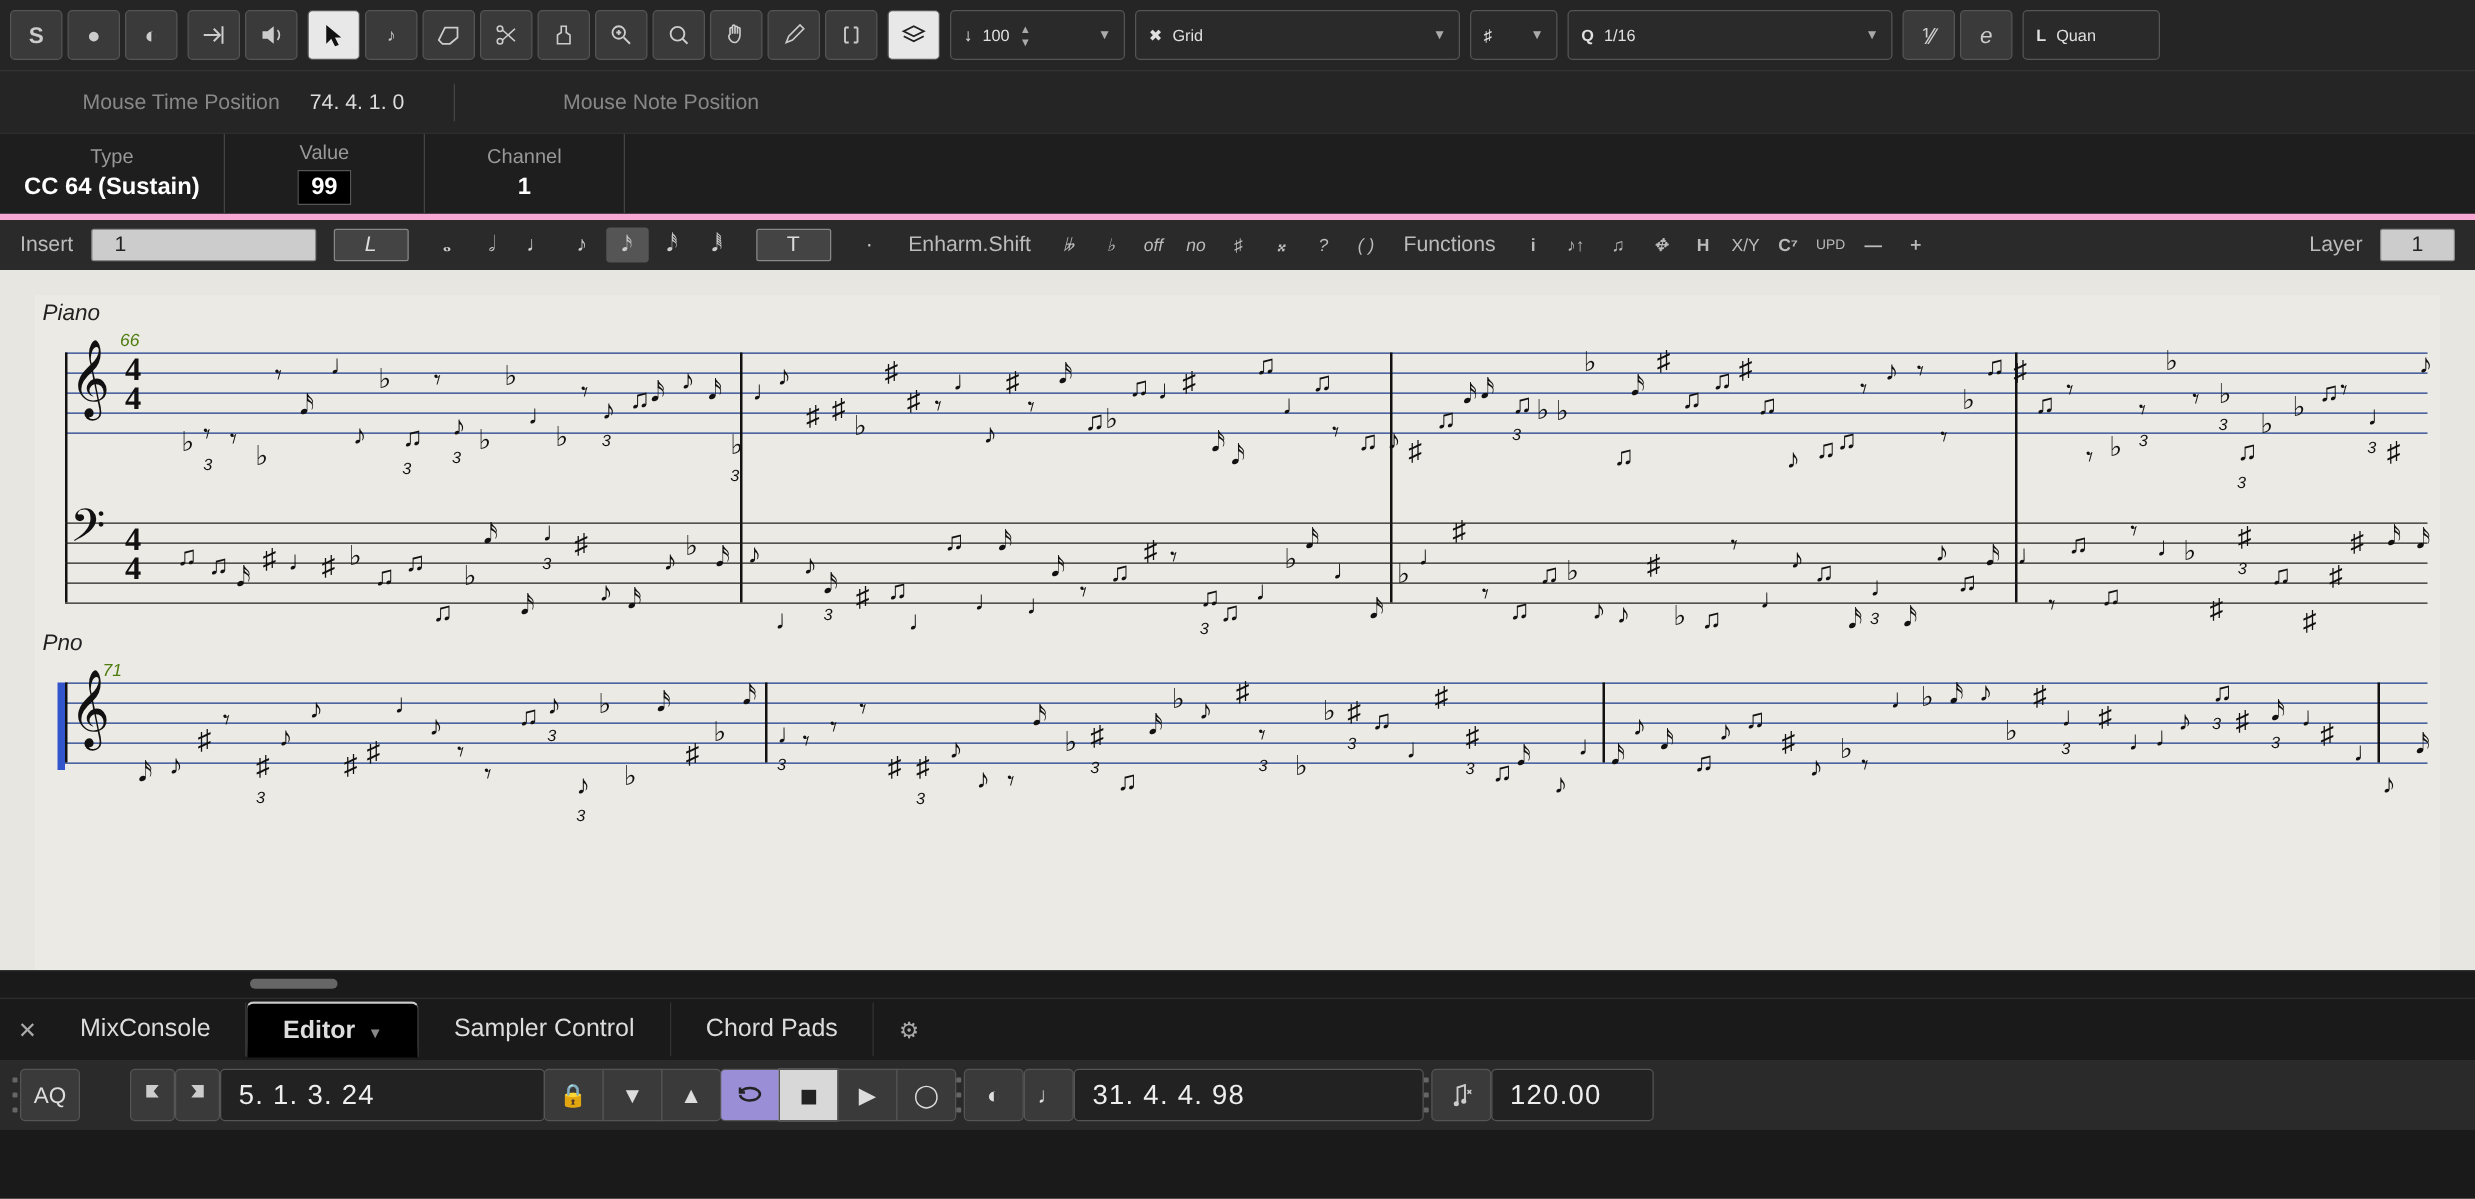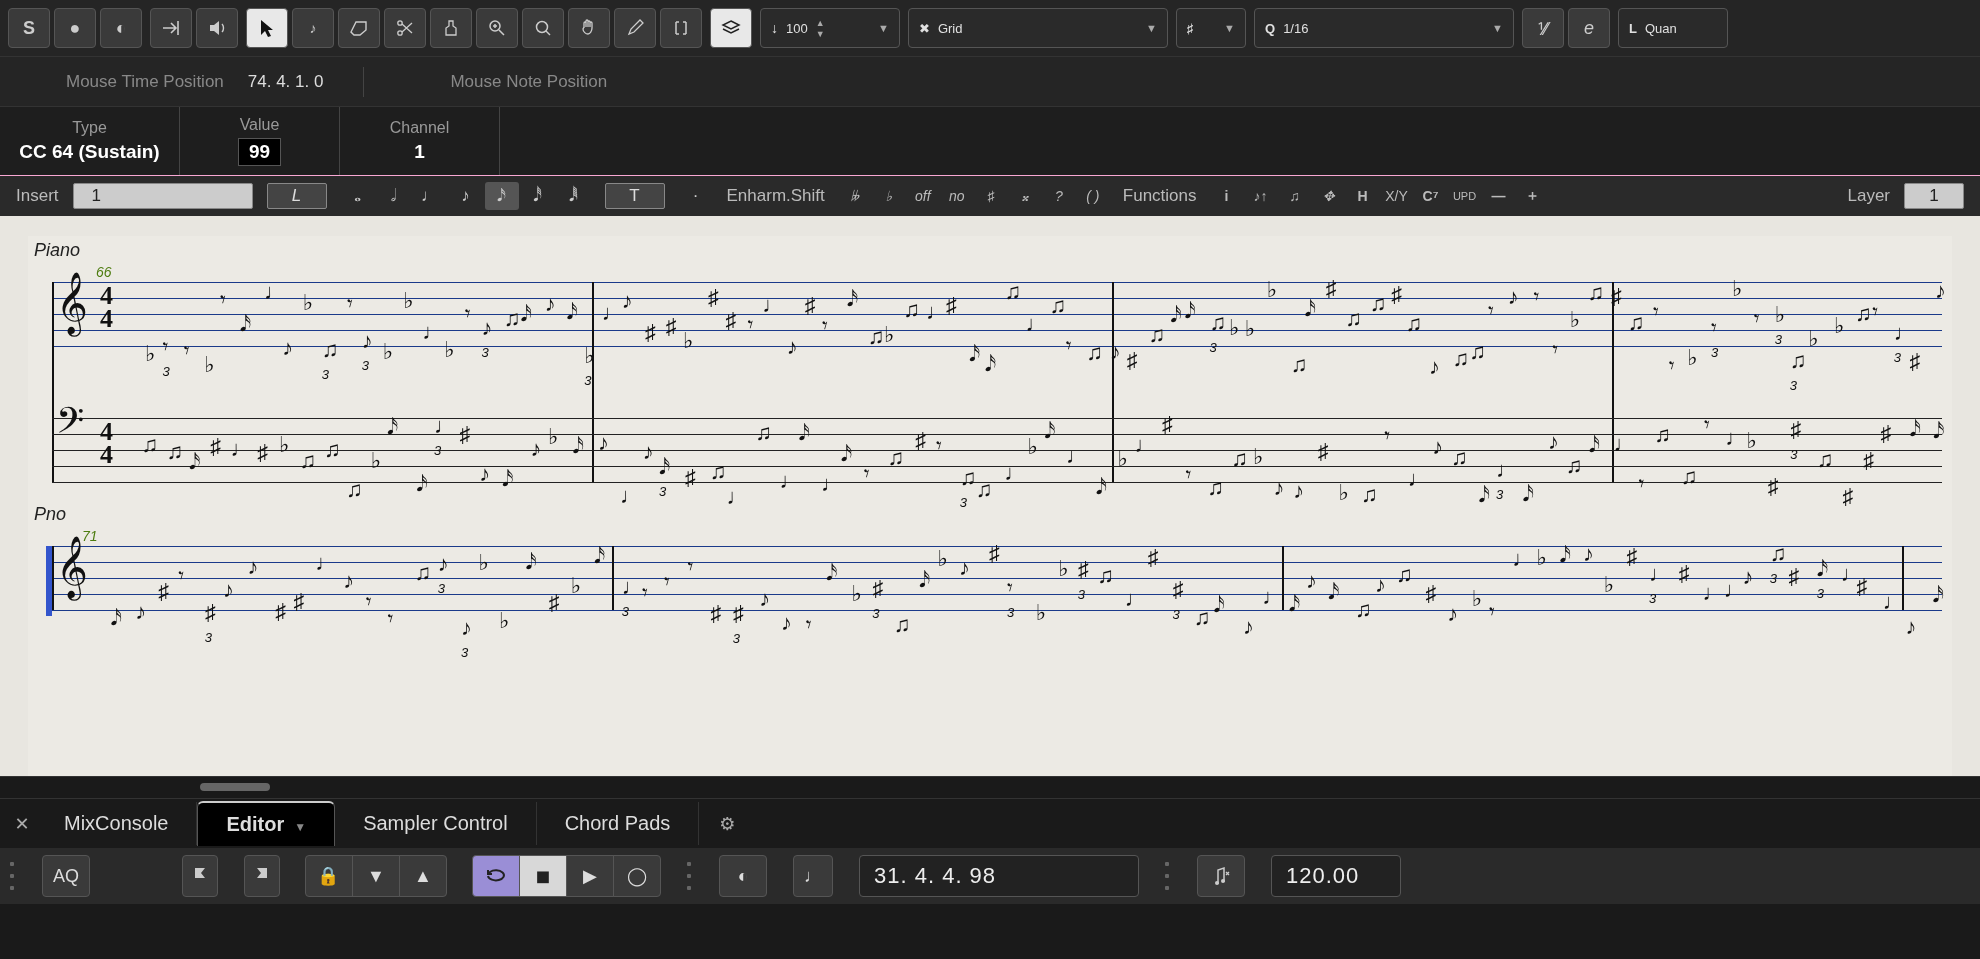--- a/index.html
+++ b/index.html
@@ -66,21 +66,21 @@
 .status-val { color:#ddd; font-weight:500;}
 .status-sep { width:1px; height:30px; background:#444; }
 .status-right { margin-left:auto; display:flex; gap:40px; align-items:center;}
 
 
 .field-row {
   height: 70px;
   background: #1e1e1e;
   display: flex;
   border-top:1px solid #333;
-  border-bottom:1px solid #f9a8d4;
+  border-bottom:5px solid #f9a8d4;
 }
 .field-cell {
   border-right: 1px solid #444;
   padding: 6px 14px;
   display:flex; flex-direction:column; justify-content:center;
   min-width: 180px;
 }
 .field-cell.narrow{min-width:160px;}
 .field-header { color:#999; font-size:16px; text-align:center; margin-bottom:4px;}
 .field-value { color:#fff; font-size:19px; font-weight:600; text-align:center;}
@@ -166,21 +166,21 @@
   border-radius:6px 6px 0 0;
   font-weight:600;
 }
 .tab .drop { font-size:12px; margin-left:10px; color:#888;}
 .tab-gear { padding:0 20px; color:#aaa; font-size:18px;}
 
 
 .transport {
   height: 56px; background:#2a2a2a;
   display:flex; align-items:center;
-  gap:26px; padding:0 10px;
+  gap:0; padding:0 10px;
 }
 .tp-btn {
   height:42px; min-width:48px;
   background:#3a3a3a; border:1px solid #555; border-radius:4px;
   display:flex;align-items:center;justify-content:center;
   color:#ddd; font-size:18px;
 }
 .tp-btn.lilac { background:#9a8ed6; color:#222;}
 .tp-field {
   height:42px; background:#222; border:1px solid #555; border-radius:4px;
@@ -763,20 +763,23 @@
   <div class="tp-btn" style="min-width:36px;">
     <svg width="16" height="20" viewBox="0 0 16 20">
         <path d="M3 2v16M3 2h10l-4 5 4 5H3" fill="#ccc"></path>
       </svg>
   </div>
   <div class="tp-btn" style="min-width:36px;">
     <svg width="16" height="20" viewBox="0 0 16 20">
         <path d="M13 2v16M13 2H3l4 5-4 5h10" fill="#ccc"></path>
       </svg>
   </div>
+  <div class="tp-field" style="width:260px;">
+    <span>5.  1.  3.  24</span>
+  </div>
 
   <div class="tp-group">
     <div class="tp-btn">🔒</div>
     <div class="tp-btn">▼</div>
     <div class="tp-btn">▲</div>
   </div>
 
   <div class="tp-group">
     <div class="tp-btn lilac">
       <svg width="24" height="18" viewBox="0 0 24 18">

